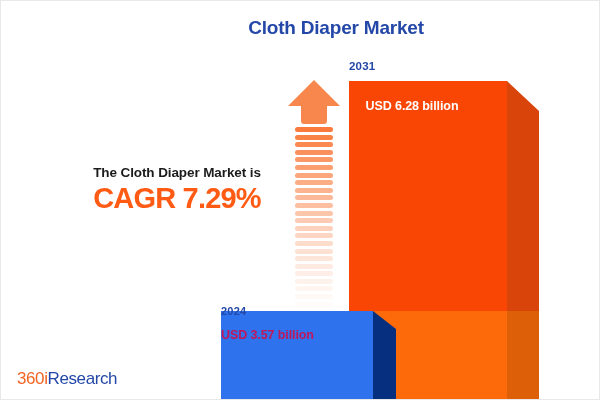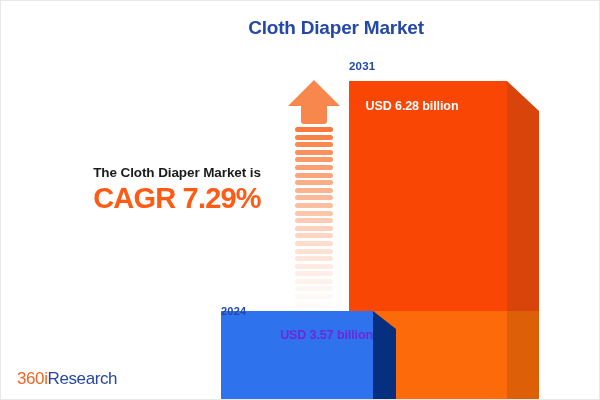--- a/index.html
+++ b/index.html
@@ -185,24 +185,24 @@
     font-weight: bold;
     color: #2448a8;
     letter-spacing: 0.2px;
     margin-top: 16px;
   }
   #value-2024 {
     position: absolute;
     left: 220px;
     top: 327px;
     width: 152px;
-    text-align: right;
+    text-align: left;
     font-size: 12.5px;
     font-weight: bold;
-    color: #6d28d9;
+    color: #be185d;
     letter-spacing: -0.1px;
   }
 
   
   #brand-logo {
     position: absolute;
     left: 16px;
     top: 368px;
     font-size: 17px;
     font-weight: normal;

